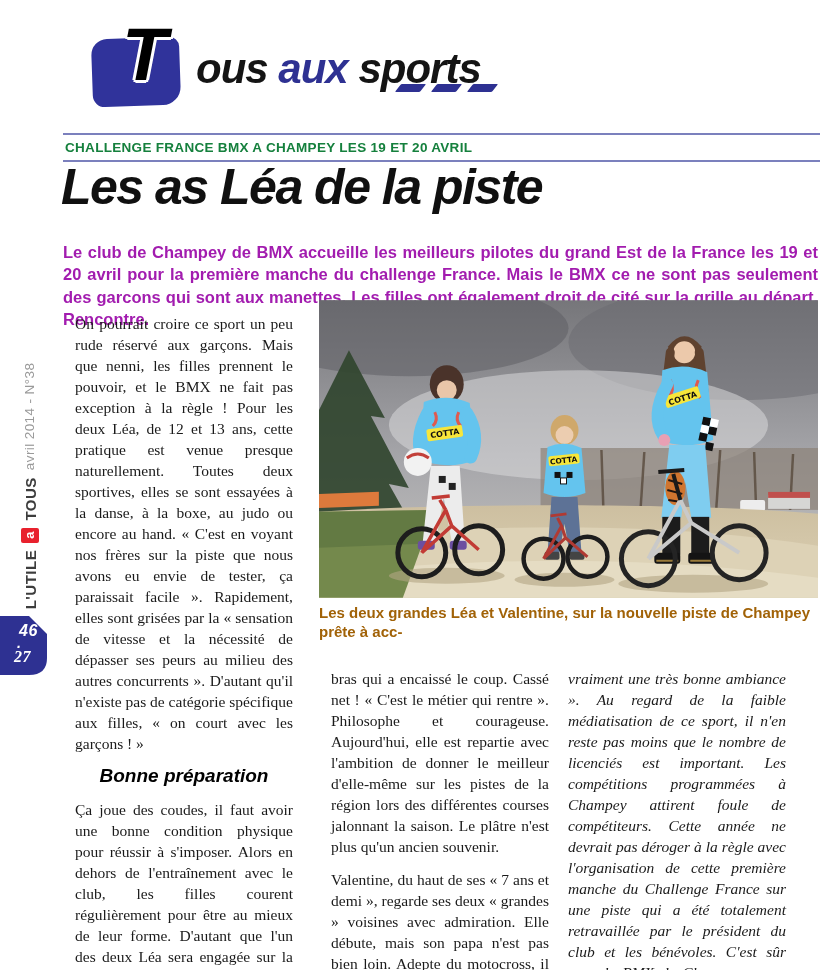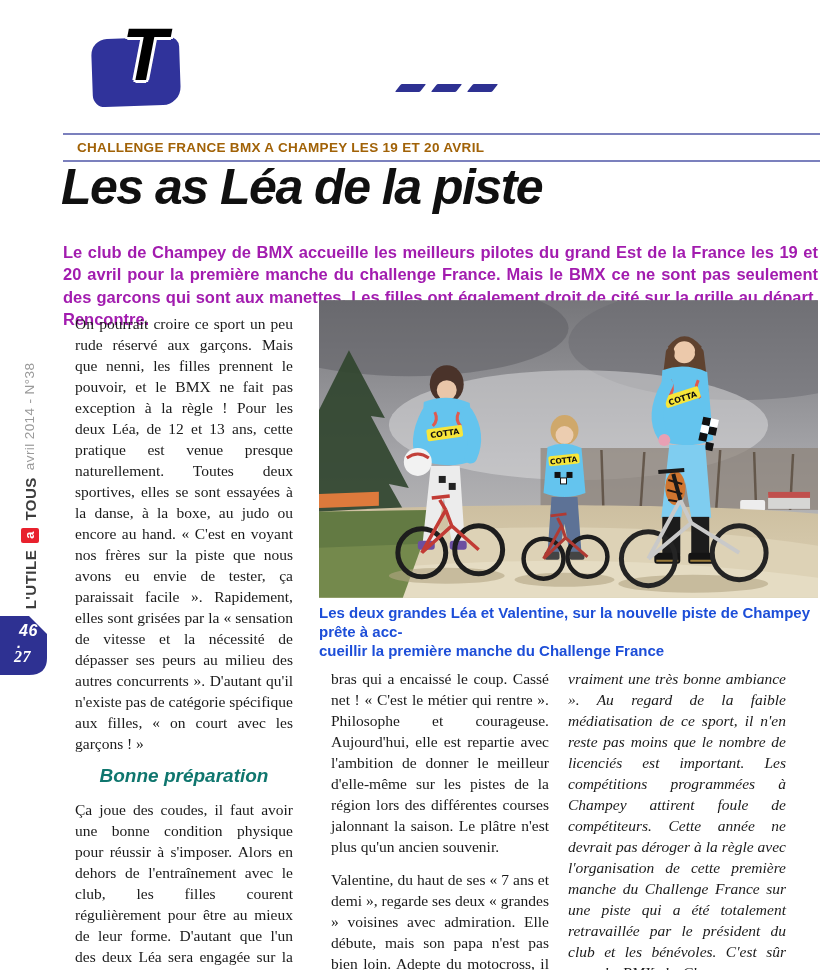--- a/index.html
+++ b/index.html
@@ -14,42 +14,42 @@
           text-shadow:3px 0 #fff,-3px 0 #fff,0 3px #fff,0 -3px #fff,2px 2px #fff,-2px -2px #fff,2px -2px #fff,-2px 2px #fff;}
   .wordmark{position:absolute;left:196px;top:48px;font:italic 700 42px/1 "Liberation Sans",sans-serif;
             color:#141414;letter-spacing:-1px;white-space:nowrap;}
   .wordmark .aux{color:#2e3192;}
   .dashes{position:absolute;left:398px;top:84px;display:flex;gap:11px;}
   .dash{width:25px;height:8px;background:#2e3192;transform:skewX(-38deg);border-radius:1px;}
 
   
   .kicker{position:absolute;left:63px;top:133px;width:755px;
           border-top:2px solid #7b80bd;border-bottom:2px solid #7b80bd;padding:3px 0 4px 2px;}
-  .kicker span{color:#a16207;font:700 13.5px/1 "Liberation Sans",sans-serif;letter-spacing:.3px;margin-left:12px;}
+  .kicker span{color:#15803d;font:700 13.5px/1 "Liberation Sans",sans-serif;letter-spacing:.3px;}
 
   
   .headline{position:absolute;left:61px;top:162px;font:italic 700 50px/1 "Liberation Sans",sans-serif;
             color:#101010;letter-spacing:-1.5px;white-space:nowrap;}
   .standfirst{position:absolute;left:63px;top:227px;width:755px;
               font:700 16.5px/1.36 "Liberation Sans",sans-serif;color:#a21caf;text-align:justify;margin-top:14px;}
 
   
   .col{position:absolute;font-family:"Liberation Serif","DejaVu Serif",serif;
        font-size:15.5px;line-height:21px;color:#1a1a1a;text-align:justify;}
   .col p{margin:12px;}
   .col1{left:63px;top:301px;width:242px;}
   .col2{left:319px;top:656px;width:242px;}
   .col3{left:556px;top:656px;width:242px;font-style:italic;}
   .subhead{margin:11px 0 8px;text-align:center;
-           font:italic 700 19px/1.1 "Liberation Sans",sans-serif;color:#0f766e;}
+           font:italic 700 19px/1.1 "Liberation Sans",sans-serif;color:#000000;}
 
   
   .photo{position:absolute;left:319px;top:300px;width:499px;height:298px;overflow:hidden;}
   .caption{position:absolute;left:319px;top:603px;width:499px;
-           font:700 15px/1.28 "Liberation Sans",sans-serif;color:#1d4ed8;}
+           font:700 15px/1.28 "Liberation Sans",sans-serif;color:#a16207;}
 
   
   .folio-strip{position:absolute;left:-112px;top:468px;width:284px;height:36px;
                transform:rotate(-90deg);display:flex;align-items:center;justify-content:center;gap:7px;
                font-family:"Liberation Sans",sans-serif;white-space:nowrap;}
   .folio-strip .mag{font:700 15px/1 "Liberation Sans",sans-serif;color:#3d3d3d;letter-spacing:.5px;}
   .folio-strip .abox{display:inline-block;background:#e8212d;color:#fff;font:700 13px/1 "Liberation Sans",sans-serif;
                      padding:2px 4px 3px;border-radius:2px;}
   .folio-strip .issue{font:500 13.5px/1 "Liberation Sans",sans-serif;color:#9a9a9a;letter-spacing:.4px;}
 
@@ -60,20 +60,21 @@
   .badge .ndot{left:17px;top:20px;font-size:14px;}
   .badge .n2{left:14px;top:33px;font-family:Liberation Serif, serif;}
 </style>
 </head>
 <body>
 
 <div class="page">
 
   <div class="logo-box"></div>
   <div class="logo-t">T</div>
+  <div class="wordmark"><span>ous</span>&nbsp;<span class="aux">aux</span>&nbsp;<span>sports</span></div>
   <div class="dashes">
     <span class="dash"></span>
     <span class="dash"></span>
     <span class="dash"></span>
   </div>
 
   <div class="kicker">
     <span>CHALLENGE FRANCE BMX A CHAMPEY LES 19 ET 20 AVRIL</span>
   </div>
 
@@ -195,21 +196,20 @@
         <circle cx="330" cy="259" r="27" stroke="#242424" stroke-width="5" fill="none"></circle>
         <circle cx="421" cy="253" r="27" stroke="#242424" stroke-width="5" fill="none"></circle>
         <path d="M330,259 L373,223 L421,253 M373,223 L362,200 M330,259 L362,200" stroke="#c9c9c9" stroke-width="4" fill="none"></path>
         <path d="M362,200 L355,174 M340,172 L366,170" stroke="#1a1a1a" stroke-width="4" fill="none"></path>
       </g>
     </svg>
   </div>
 
   <div class="caption">
     <span>Les deux grandes Léa et Valentine, sur la nouvelle piste de Champey prête à acc-</span><br>
-    <span>cueillir la première manche du Challenge France</span>
   </div>
 
   <div class="col col1">
     <p>On pourrait croire ce sport un peu rude réservé aux garçons. Mais que nenni, les filles prennent le pouvoir, et le BMX ne fait pas exception à la règle ! Pour les deux Léa, de 12 et 13 ans, cette pratique est venue presque naturellement. Toutes deux sportives, elles se sont essayées à la danse, à la boxe, au judo ou encore au hand. « C'est en voyant nos frères sur la piste que nous avons eu envie de tester, ça paraissait facile ». Rapidement, elles sont grisées par la « sensation de vitesse et la nécessité de dépasser ses peurs au milieu des autres concurrents ». D'autant qu'il n'existe pas de catégorie spécifique aux filles, « on court avec les garçons ! »</p>
     <h3 class="subhead">Bonne préparation</h3>
     <p>Ça joue des coudes, il faut avoir une bonne condition physique pour réussir à s'imposer. Alors en dehors de l'entraînement avec le club, les filles courent régulièrement pour être au mieux de leur forme. D'autant que l'un des deux Léa sera engagée sur la manche locale du Challenge France sur la piste de son club à Champey les 19 et 20 avril. Une pression supplémentaire sur les épaules puisque c'est une première pour elle. « Il va y avoir de très bons pilotes, le niveau sera élevé, mais je suis là pour apprendre ». Sa collègue elle a bien appris, puisqu'à l'automne dernier c'est son</p>
   </div>
 
   <div class="col col2">
     <p>bras qui a encaissé le coup. Cassé net ! « C'est le métier qui rentre ». Philosophe et courageuse. Aujourd'hui, elle est repartie avec l'ambition de donner le meilleur d'elle-même sur les pistes de la région lors des différentes courses jalonnant la saison. Le plâtre n'est plus qu'un ancien souvenir.</p>

